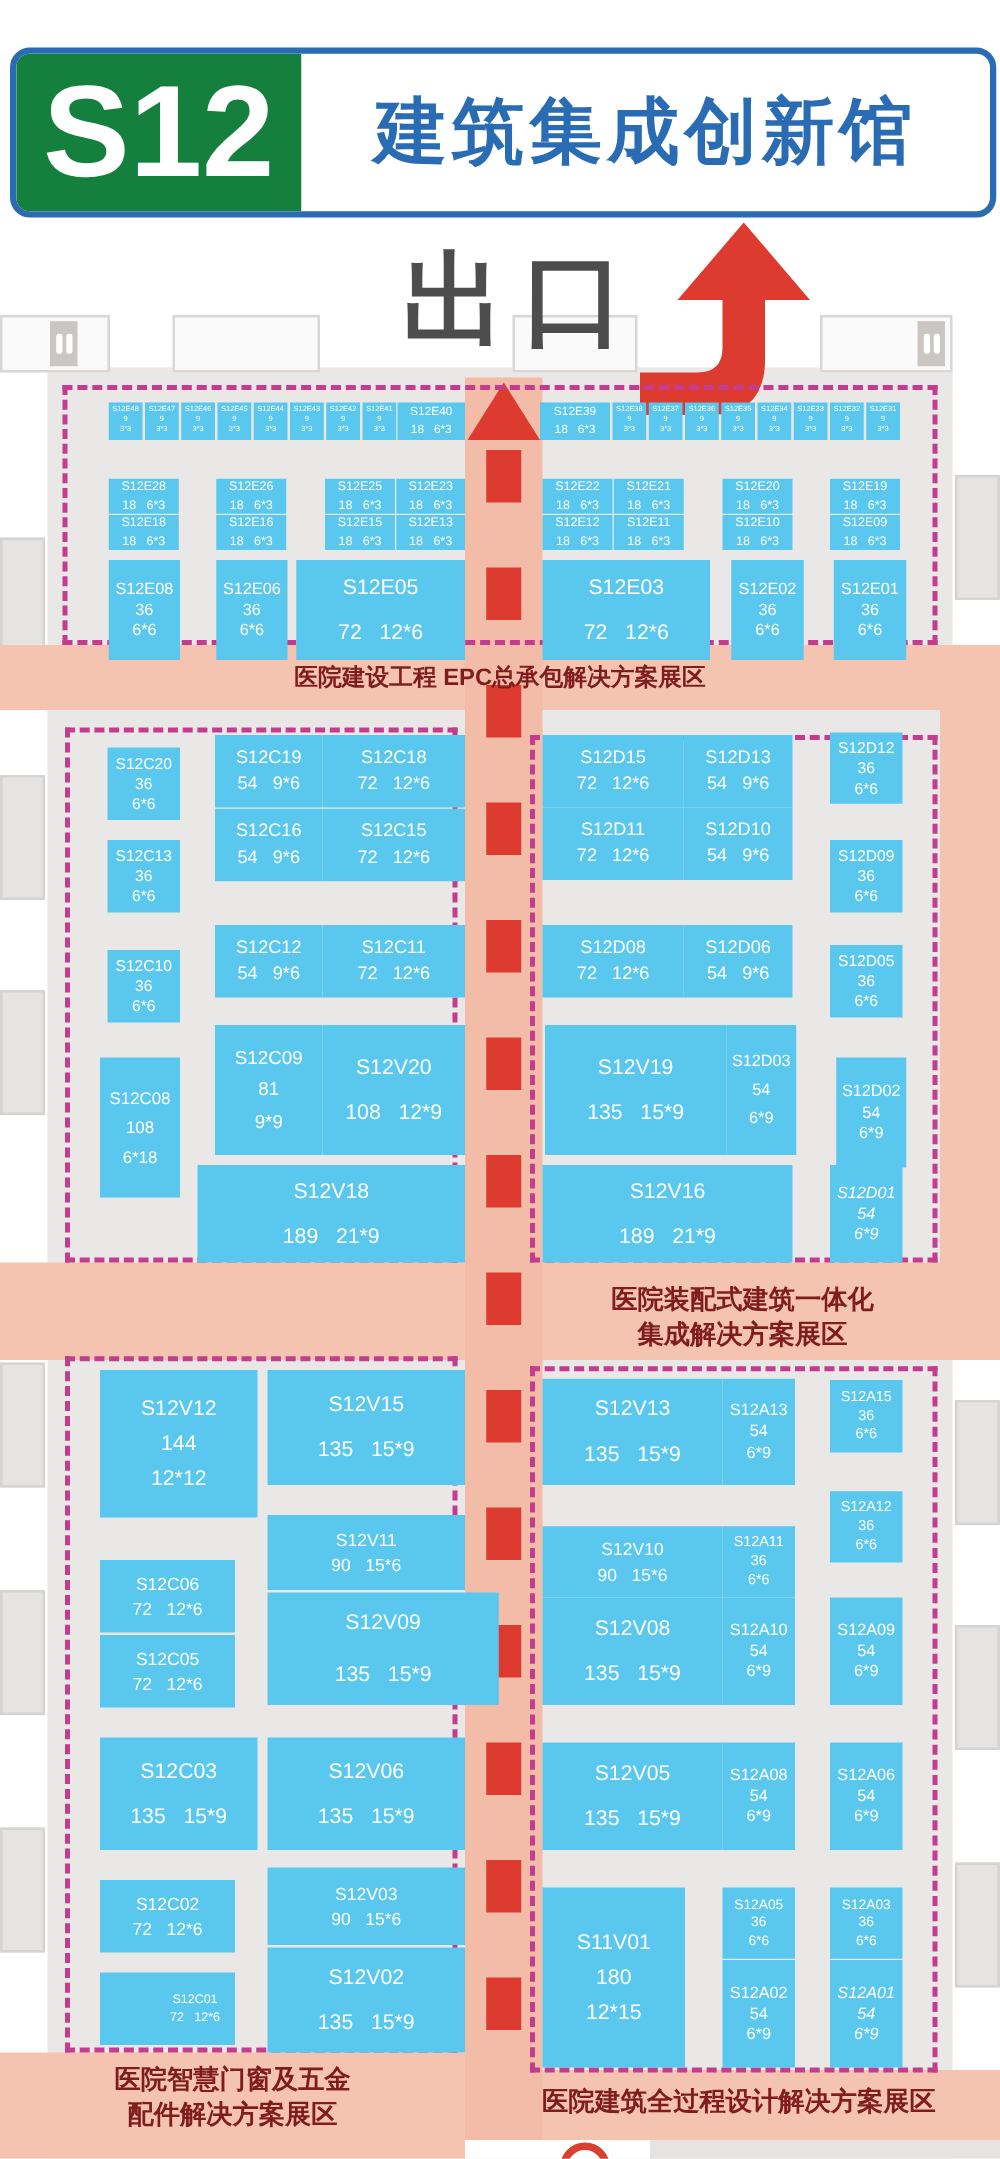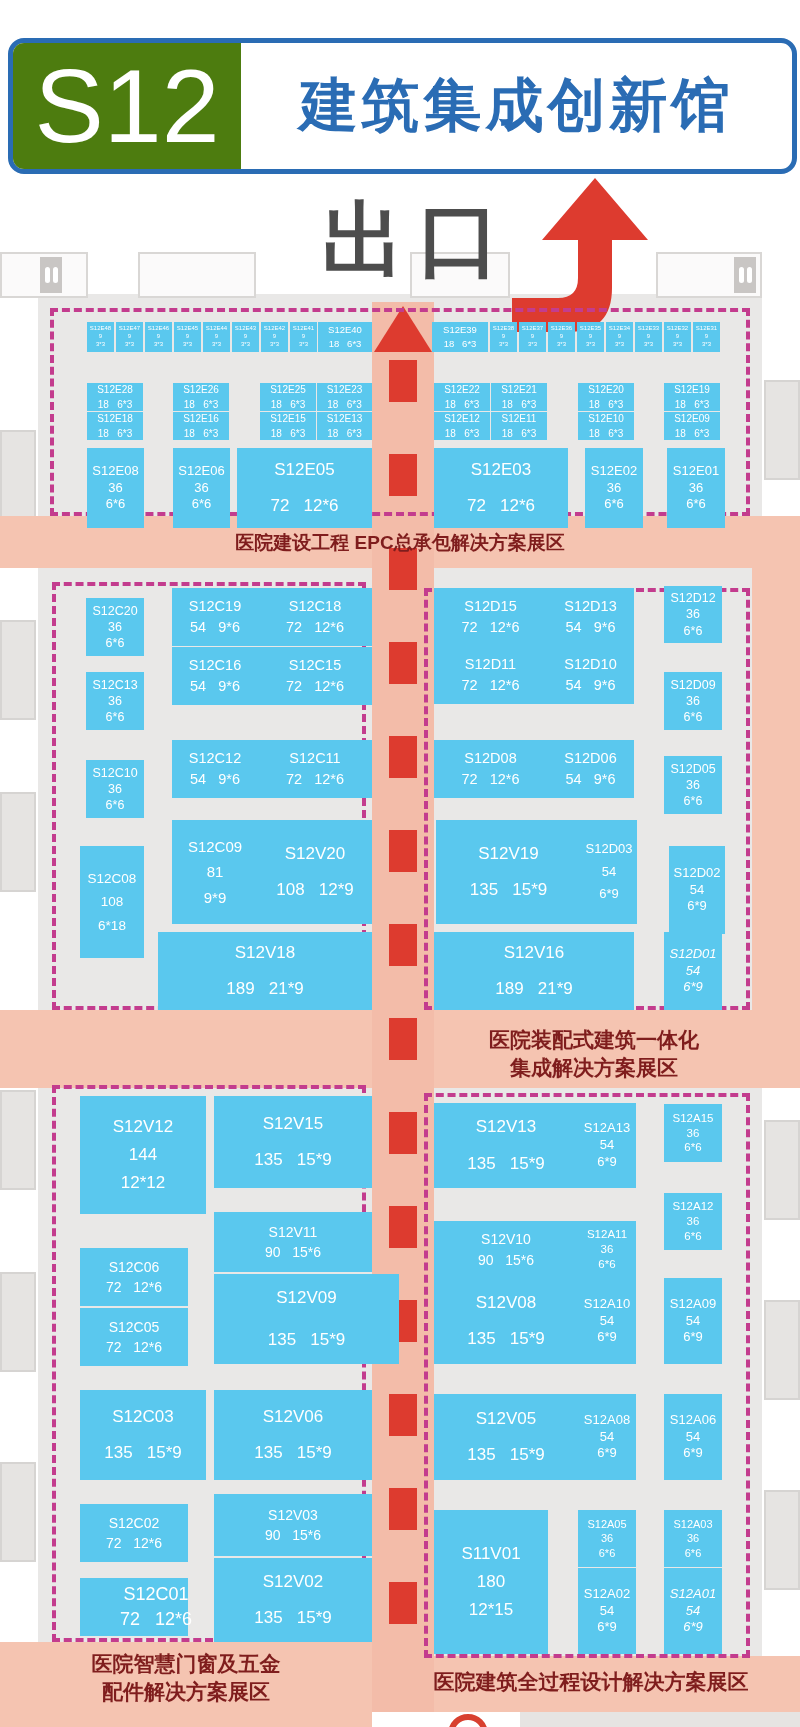--- a/index.html
+++ b/index.html
@@ -2,22 +2,22 @@
 <html><head>
 <meta charset="utf-8">
 <style>
   html,body{margin:0;padding:0;}
   body{width:800px;height:1727px;position:relative;background:#ffffff;
        font-family:"Liberation Sans","DejaVu Sans",sans-serif;overflow:hidden;}
   .abs{position:absolute;}
   
   #header{left:8px;top:38px;width:779px;height:126px;border:5px solid #2a6cb4;
           border-radius:16px;background:#ffffff;display:flex;overflow:hidden;}
-  #hall-code-box{width:228px;background:#4d7c0f;color:#ffffff;display:flex;
-                 align-items:center;justify-content:center;font-size:104px;font-weight:normal;}
+  #hall-code-box{width:228px;background:#15803d;color:#ffffff;display:flex;
+                 align-items:center;justify-content:center;font-size:104px;font-weight:bold;}
   #hall-name-box{flex:1;display:flex;align-items:center;justify-content:center;
                  color:#2a6cb4;font-size:58px;font-weight:bold;letter-spacing:4px;}
   
   #exit-label{left:322px;top:186px;font-size:82px;font-weight:bold;color:#4d4d4d;letter-spacing:14px;}
   
   #floor-bg{left:38px;top:294px;width:724px;height:1433px;background:#e9e8e7;}
   .side-block{width:36px;height:100px;background:#e6e4e2;border:2px solid #d6d4d2;box-sizing:border-box;}
   .top-structure{height:46px;background:#fbfafa;border:2px solid #d9d7d5;box-sizing:border-box;top:252px;}
   .wc-box{width:22px;height:36px;background:#c9c6c4;top:257px;display:flex;align-items:center;
           justify-content:center;gap:3px;}
@@ -458,21 +458,21 @@
       <div>135   15*9</div>
     </div>
     <div class="booth" style="left: 80px; top: 1504px; width: 108px; height: 58px; font-size: 14px; gap: 2px;">
       <div>S12C02</div>
       <div>72   12*6</div>
     </div>
     <div class="booth" style="left: 214px; top: 1494px; width: 158px; height: 62px; font-size: 14px; gap: 2px;">
       <div>S12V03</div>
       <div>90   15*6</div>
     </div>
-    <div class="booth" style="left: 80px; top: 1578px; width: 108px; height: 58px; font-size: 18px; gap: 2px; padding-left: 44px;">
+    <div class="booth" style="left: 80px; top: 1578px; width: 108px; height: 58px; font-size: 10px; gap: 2px; padding-left: 44px;">
       <div>S12C01</div>
       <div>72   12*6</div>
     </div>
     <div class="booth" style="left: 214px; top: 1558px; width: 158px; height: 84px; font-size: 17px; gap: 14px;">
       <div>S12V02</div>
       <div>135   15*9</div>
     </div>
     <div class="booth" style="left: 434px; top: 1103px; width: 144px; height: 85px; font-size: 17px; gap: 14px;">
       <div>S12V13</div>
       <div>135   15*9</div>

